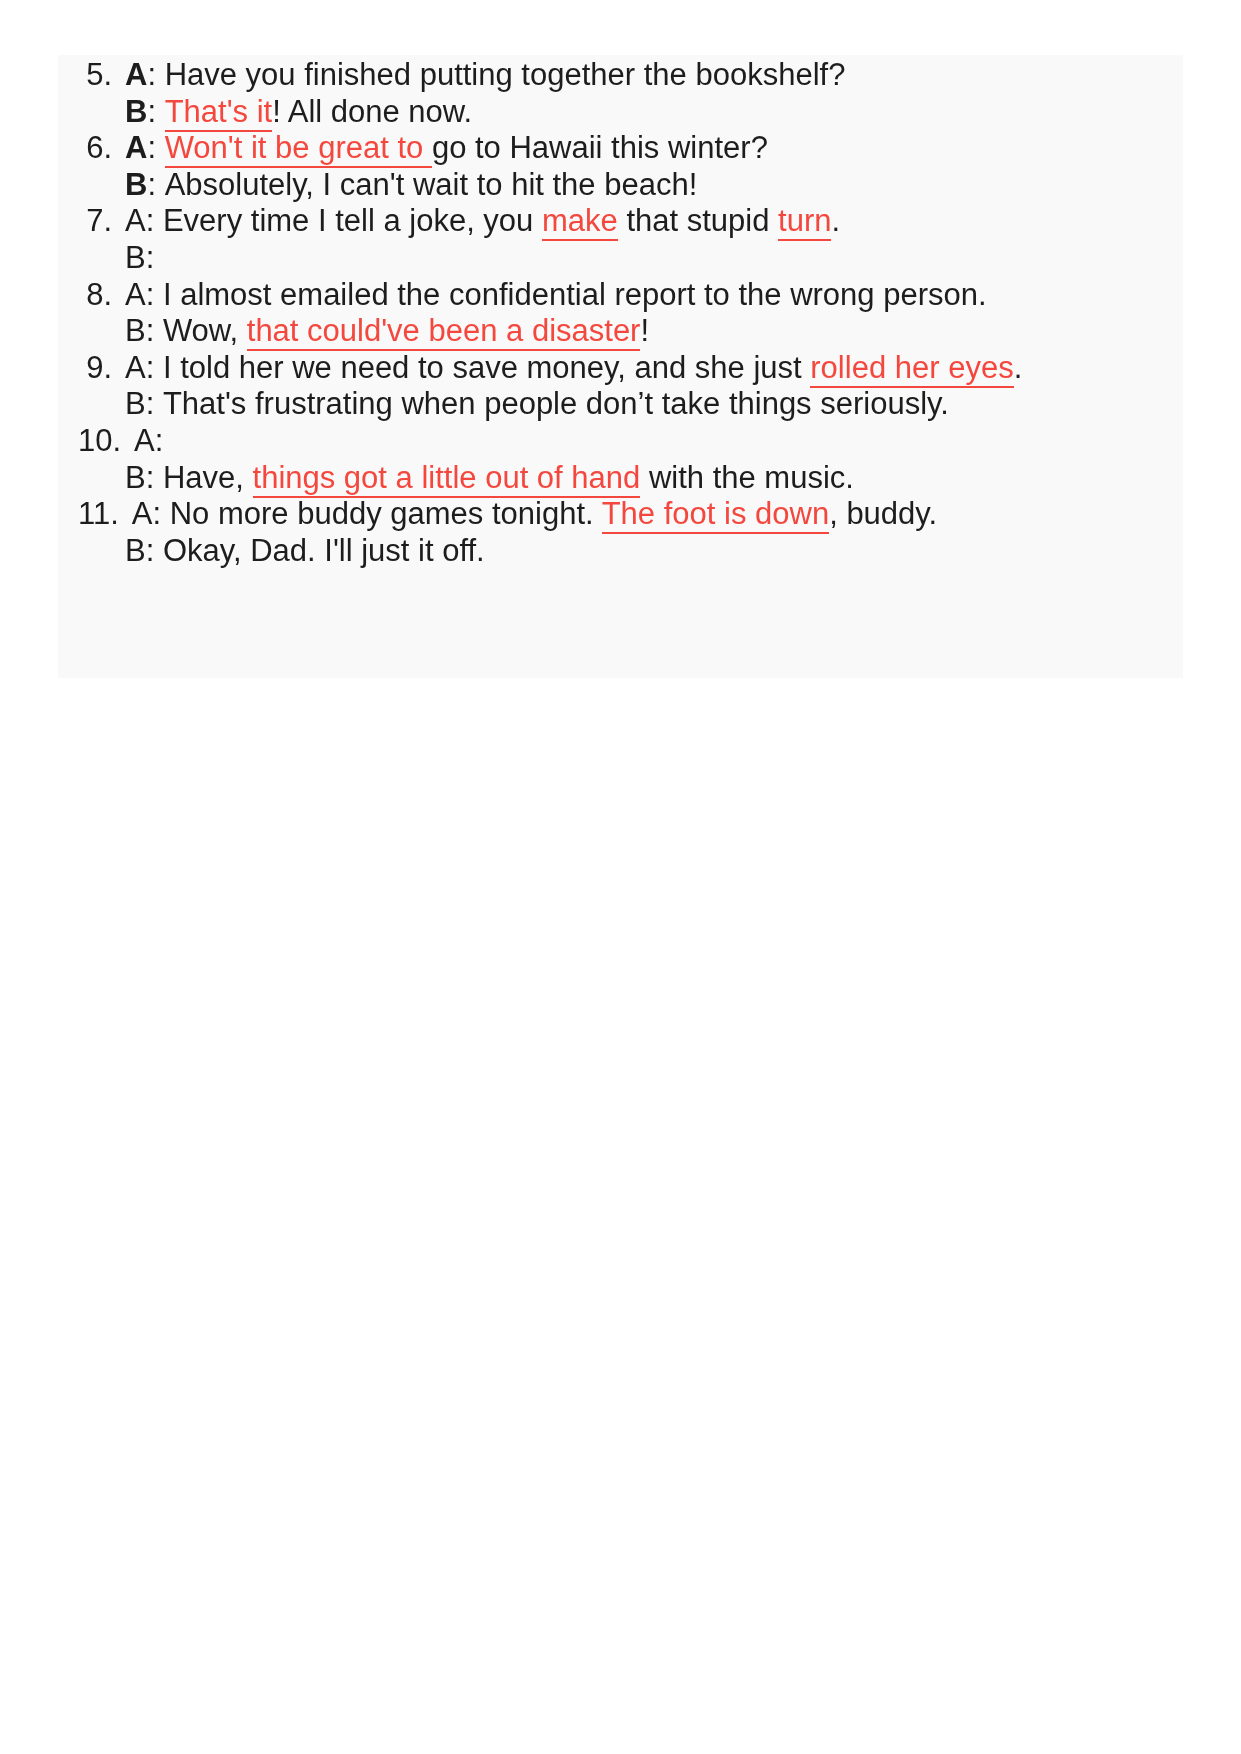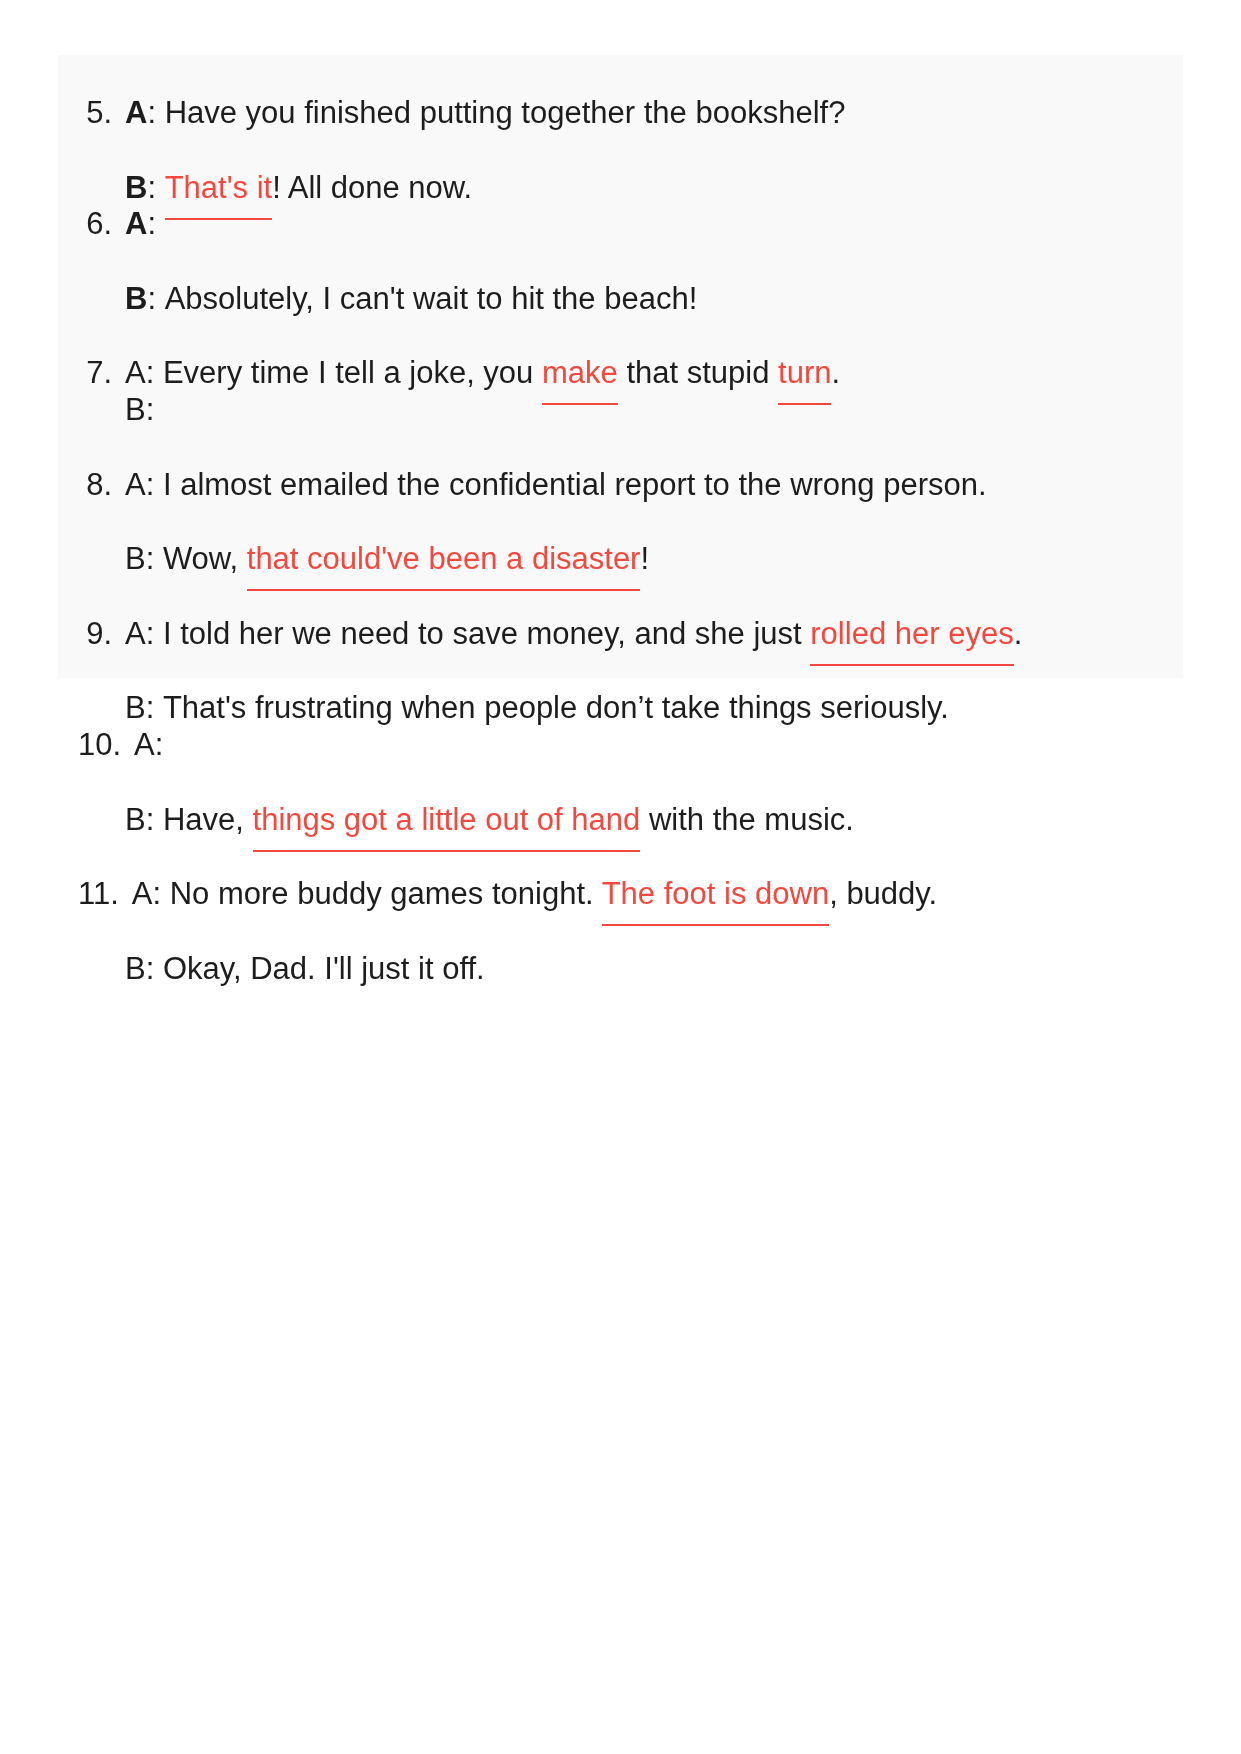--- a/index.html
+++ b/index.html
@@ -37,37 +37,37 @@
   }
   .num {
     flex: 0 0 34px;
     text-align: right;
     margin-right: 13px;
     color: #1d1d1d;
   }
   .speaker { color: #1d1d1d; }
   .speaker.bold { font-weight: 700; }
   .colon { font-weight: 400; color: #1d1d1d; }
-  .text { white-space: pre-wrap; margin-top: 38px; }
+  .text { white-space: pre-wrap; }
   .seg { color: #1d1d1d; }
   .seg.red {
     color: #f4473d;
     border-bottom: 2px solid #f4473d;
-    padding-bottom: 13px;
+    padding-bottom: 1px;
   }
 </style>
 </head>
 <body>
 
 <div class="page">
   <div class="sheet">
     <div id="lines">
         <div class="line"><span class="num">5.</span><span class="speaker bold">A</span><span class="colon">: </span><span class="text"><span class="seg">Have you finished putting together the bookshelf?</span></span></div>
         <div class="line"><span class="num"></span><span class="speaker bold">B</span><span class="colon">: </span><span class="text"><span class="seg red">That's it</span><span class="seg">! All done now.</span></span></div>
-        <div class="line"><span class="num">6.</span><span class="speaker bold">A</span><span class="colon">: </span></div>
+        <div class="line"><span class="num">6.</span><span class="speaker bold">A</span><span class="colon">: </span><span class="text"><span class="seg red">Won't it be great to </span><span class="seg">go to Hawaii this winter?</span></span></div>
         <div class="line"><span class="num"></span><span class="speaker bold">B</span><span class="colon">: </span><span class="text"><span class="seg">Absolutely, I can't wait to hit the beach!</span></span></div>
         <div class="line"><span class="num">7.</span><span class="speaker">A</span><span class="colon">: </span><span class="text"><span class="seg">Every time I tell a joke, you </span><span class="seg red">make</span><span class="seg"> that stupid </span><span class="seg red">turn</span><span class="seg">.</span></span></div>
         <div class="line"><span class="num"></span><span class="speaker">B</span><span class="colon">: </span></div>
         <div class="line"><span class="num">8.</span><span class="speaker">A</span><span class="colon">: </span><span class="text"><span class="seg">I almost emailed the confidential report to the wrong person.</span></span></div>
         <div class="line"><span class="num"></span><span class="speaker">B</span><span class="colon">: </span><span class="text"><span class="seg">Wow, </span><span class="seg red">that could've been a disaster</span><span class="seg">!</span></span></div>
         <div class="line"><span class="num">9.</span><span class="speaker">A</span><span class="colon">: </span><span class="text"><span class="seg">I told her we need to save money, and she just </span><span class="seg red">rolled her eyes</span><span class="seg">.</span></span></div>
         <div class="line"><span class="num"></span><span class="speaker">B</span><span class="colon">: </span><span class="text"><span class="seg">That's frustrating when people don’t take things seriously.</span></span></div>
         <div class="line"><span class="num">10.</span><span class="speaker">A</span><span class="colon">: </span></div>
         <div class="line"><span class="num"></span><span class="speaker">B</span><span class="colon">: </span><span class="text"><span class="seg">Have, </span><span class="seg red">things got a little out of hand</span><span class="seg"> with the music.</span></span></div>
         <div class="line"><span class="num">11.</span><span class="speaker">A</span><span class="colon">: </span><span class="text"><span class="seg">No more buddy games tonight. </span><span class="seg red">The foot is down</span><span class="seg">, buddy.</span></span></div>

